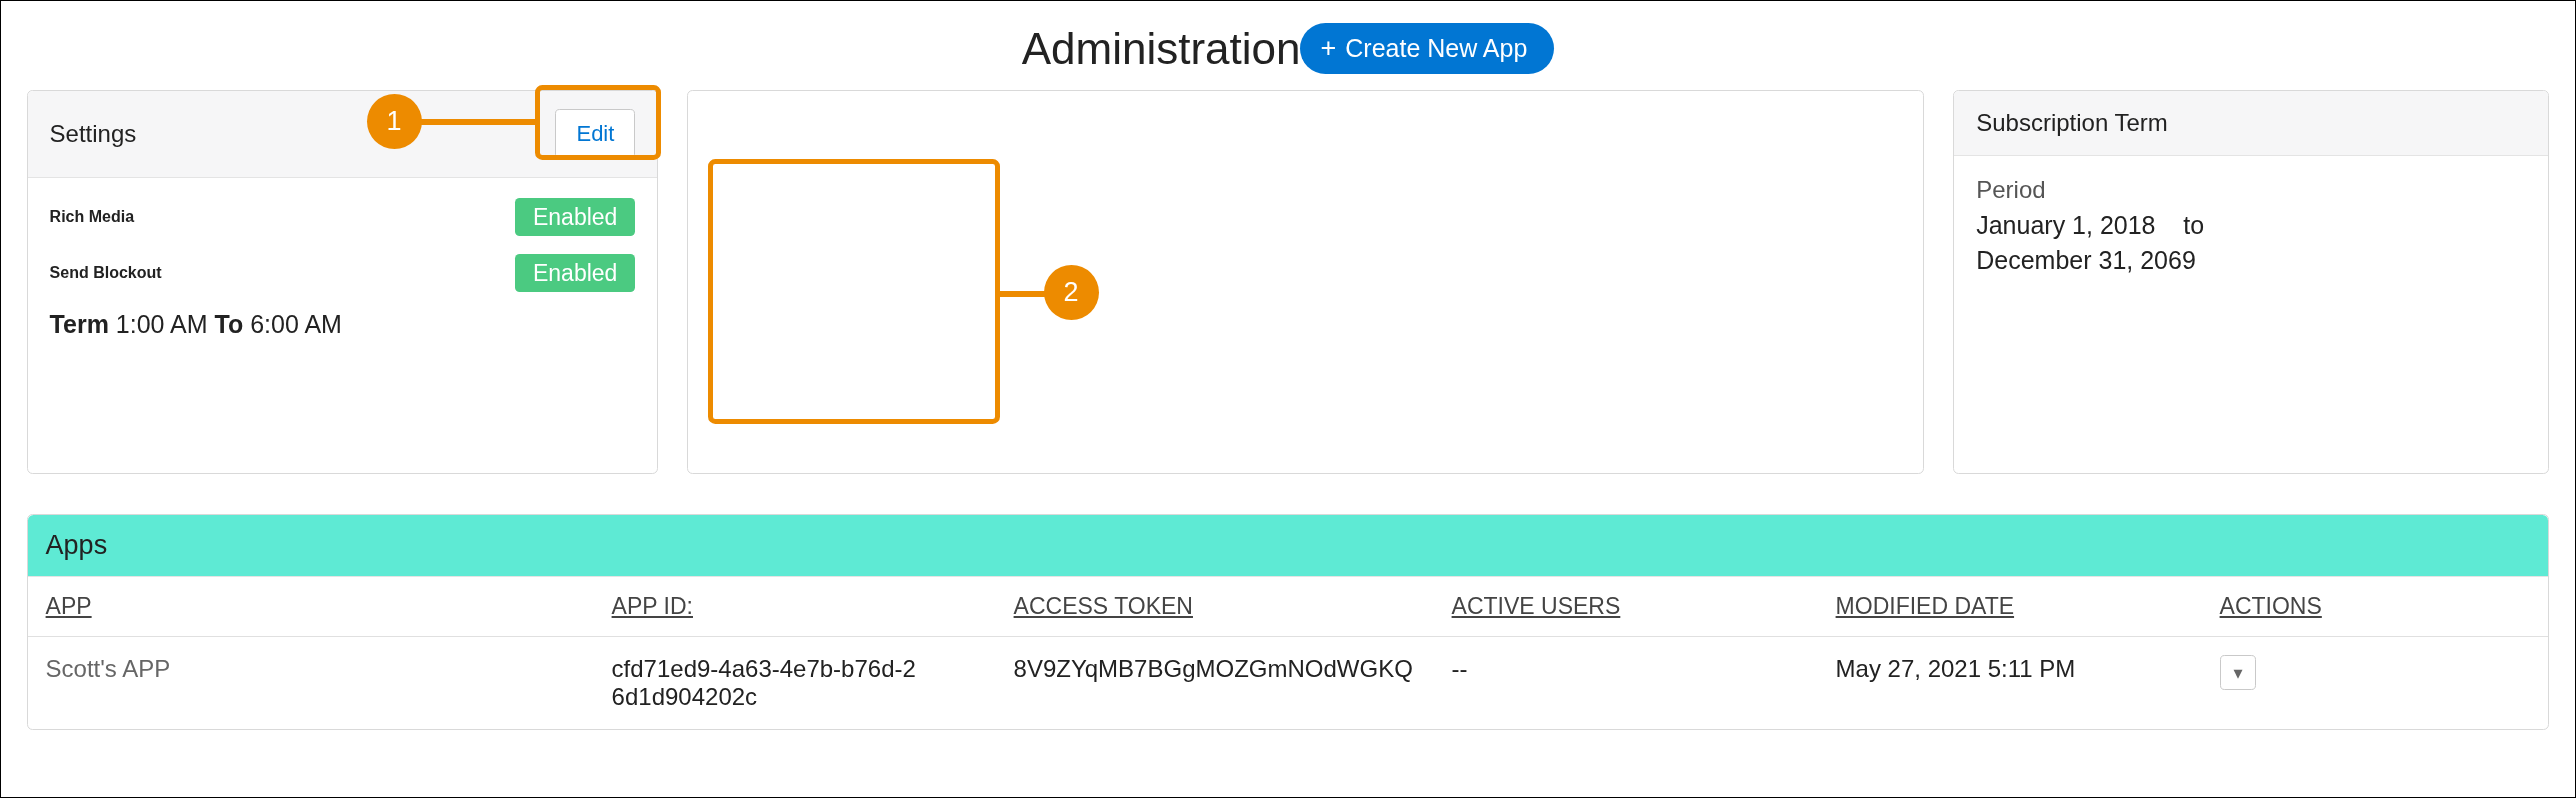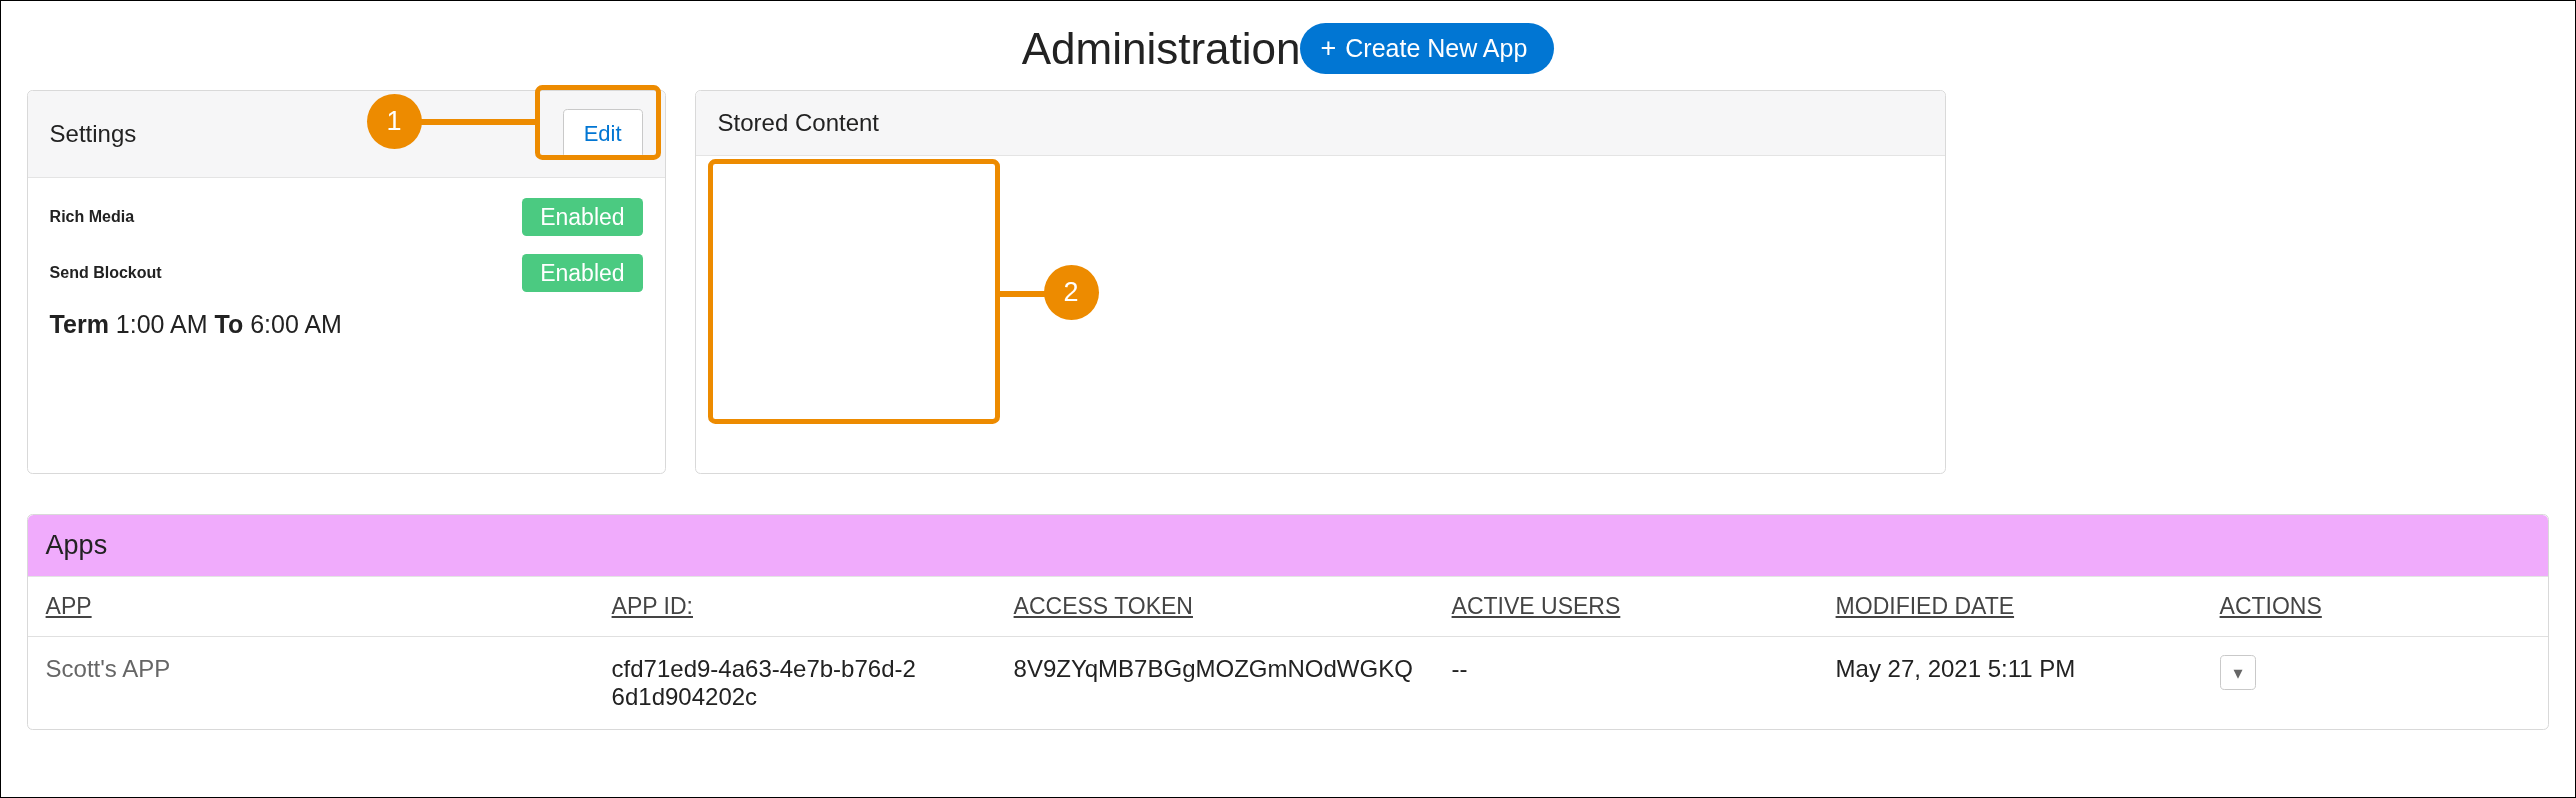--- a/index.html
+++ b/index.html
@@ -139,21 +139,21 @@
     height: 5.5px;
   }
   .pos-rel { position: relative; }
   
   .apps-panel {
     border: 0.9px solid #d9d9d9;
     border-radius: 5.5px;
     background: #fff;
   }
   .apps-header {
-    background: #f0abfc;
+    background: #5eead4;
     border-bottom: 0.9px solid #e4e4e4;
     padding: 14.6px 18px;
     display: flex;
     align-items: center;
     gap: 16.4px;
     border-radius: 5.5px 5.5px 0 0;
   }
   .apps-header .title { font-size: 27px; }
   .search-wrap {
     position: relative;
@@ -242,29 +242,40 @@
           <span> </span><span>6:00 AM</span>
         </div>
       </div>
     </div>
 
     <div class="callout-box" style="left:508px; top:-5.5px; width:126px; height:75px;"></div>
     <div class="callout-line" style="left:393px; top:29px; width:117px;"></div>
     <div class="callout-circle" style="left:340px; top:3.7px;">1</div>
 
     <div class="card stored">
-      <div class="card-header">
-        <span class="title">Stored Content</span>
-      </div>
     </div>
 
     <div class="callout-box" style="left:681px; top:69px; width:292px; height:265px;"></div>
     <div class="callout-line" style="left:973px; top:201px; width:46px;"></div>
     <div class="callout-circle" style="left:1017px; top:175px;">2</div>
 
+    <div class="card sub">
+      <div class="card-header">
+        <span class="title">Subscription Term</span>
+      </div>
+      <div class="card-body sub-body">
+        <div class="lbl">Period</div>
+        <div class="dates">
+          <span>January 1, 2018</span>
+          <span>&nbsp;&nbsp;</span>
+          <span>to</span><br>
+          <span>December 31, 2069</span>
+        </div>
+      </div>
+    </div>
 
   </div>
 
   <div class="apps-panel">
     <div class="apps-header">
       <span class="title">Apps</span>
     </div>
     <table class="apps-table">
       <thead>
         <tr>

